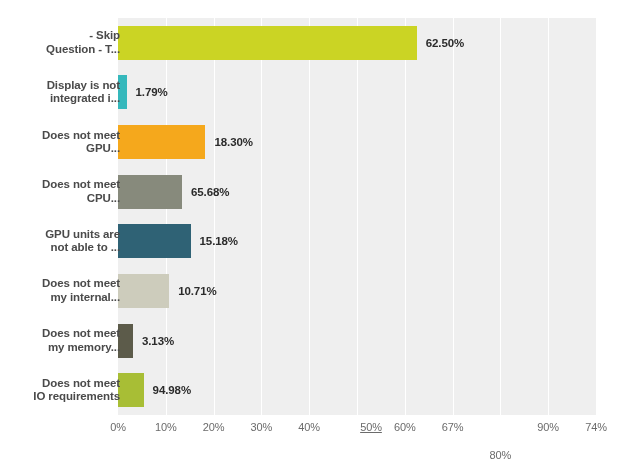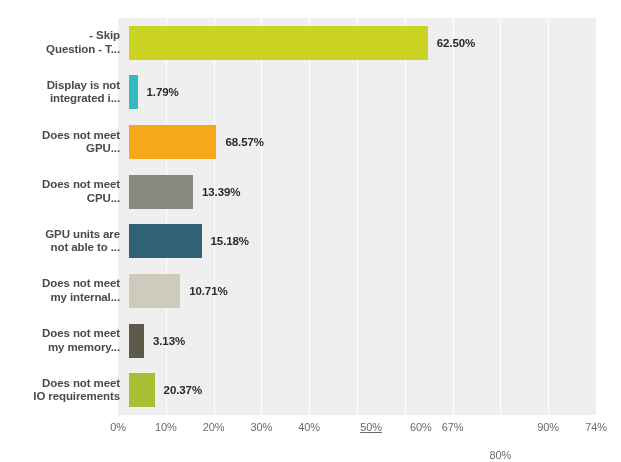--- a/index.html
+++ b/index.html
@@ -38,21 +38,20 @@
     bottom: 0;
     width: 1px;
     background: #ffffff;
   }
 
   
   .row {
     position: absolute;
     left: 0;
     width: 100%;
-    margin-left: 11px;
   }
 
   .bar {
     position: absolute;
     left: 0;
     top: 0;
     height: 100%;
   }
 
   .bar-value {
@@ -119,41 +118,41 @@
         <div class="row" style="top: 7.8125px; height: 34px;">
           <div class="bar" title="62.50%" style="width: 298.75px; background: rgb(203, 212, 36);"></div>
           <div class="bar-value" style="left: 307.75px;">62.50%</div>
         </div>
         <div class="row" style="top: 57.4375px; height: 34px;">
           <div class="bar" title="1.79%" style="width: 8.5562px; background: rgb(53, 184, 188);"></div>
           <div class="bar-value" style="left: 17.5562px;">1.79%</div>
         </div>
         <div class="row" style="top: 107.062px; height: 34px;">
           <div class="bar" title="18.30%" style="width: 87.474px; background: rgb(245, 168, 28);"></div>
-          <div class="bar-value" style="left: 96.474px;">68.57%</div>
+          <div class="bar-value" style="left: 96.474px;">18.30%</div>
         </div>
         <div class="row" style="top: 156.688px; height: 34px;">
           <div class="bar" title="13.39%" style="width: 64.0042px; background: rgb(135, 138, 124);"></div>
-          <div class="bar-value" style="left: 73.0042px;">13.39%</div>
+          <div class="bar-value" style="left: 73.0042px;">65.68%</div>
         </div>
         <div class="row" style="top: 206.312px; height: 34px;">
           <div class="bar" title="15.18%" style="width: 72.5604px; background: rgb(47, 98, 117);"></div>
           <div class="bar-value" style="left: 81.5604px;">15.18%</div>
         </div>
         <div class="row" style="top: 255.938px; height: 34px;">
           <div class="bar" title="10.71%" style="width: 51.1938px; background: rgb(205, 204, 188);"></div>
           <div class="bar-value" style="left: 60.1938px;">10.71%</div>
         </div>
         <div class="row" style="top: 305.562px; height: 34px;">
           <div class="bar" title="3.13%" style="width: 14.9614px; background: rgb(92, 91, 74);"></div>
           <div class="bar-value" style="left: 23.9614px; text-align: right;">3.13%</div>
         </div>
         <div class="row" style="top: 355.188px; height: 34px;">
           <div class="bar" title="5.36%" style="width: 25.6208px; background: rgb(168, 190, 53);"></div>
-          <div class="bar-value" style="left: 34.6208px;">20.37%</div>
+          <div class="bar-value" style="left: 34.6208px;">94.98%</div>
         </div>
       </div>
   </div>
 
   <div id="labels">
       <div class="cat-label" style="top: 29.3125px;">- Skip
 Question - T...</div>
       <div class="cat-label" style="top: 78.9375px;">Display is not
 integrated i...</div>
       <div class="cat-label" style="top: 128.562px;">Does not meet
@@ -170,20 +169,20 @@
 IO requirements</div>
     </div>
 
   <div id="x-axis">
       <div class="xtick" style="left: 0px;">0%</div>
       <div class="xtick" style="left: 47.8px;">10%</div>
       <div class="xtick" style="left: 95.6px;">20%</div>
       <div class="xtick" style="left: 143.4px; text-align: center;">30%</div>
       <div class="xtick" style="left: 191.2px;">40%</div>
       <div class="xtick" style="left: 253px; text-decoration: underline;">50%</div>
-      <div class="xtick" style="left: 286.8px; margin-left: 16px;">60%</div>
+      <div class="xtick" style="left: 286.8px;">60%</div>
       <div class="xtick" style="left: 334.6px;">67%</div>
       <div class="xtick" style="left: 382.4px; margin-top: 28px;">80%</div>
       <div class="xtick" style="left: 430.2px;">90%</div>
       <div class="xtick" style="left: 478px;">74%</div>
     </div>
 
 </div>
 
 </body></html>

